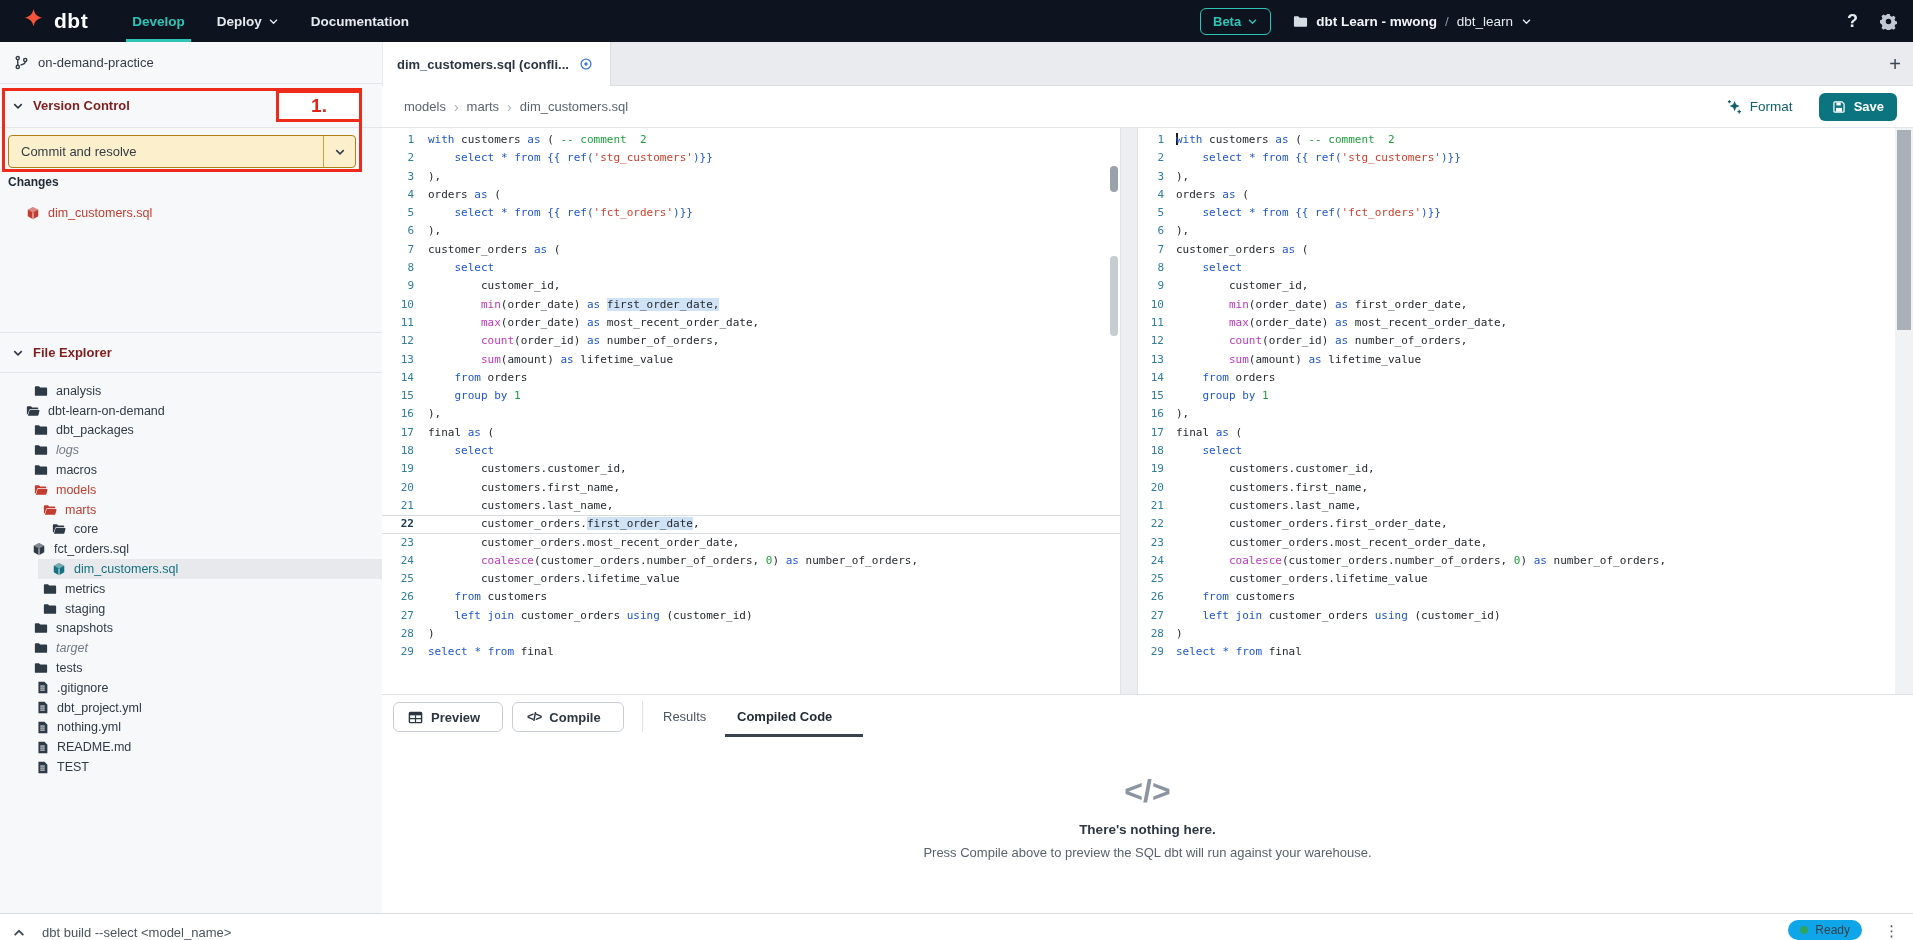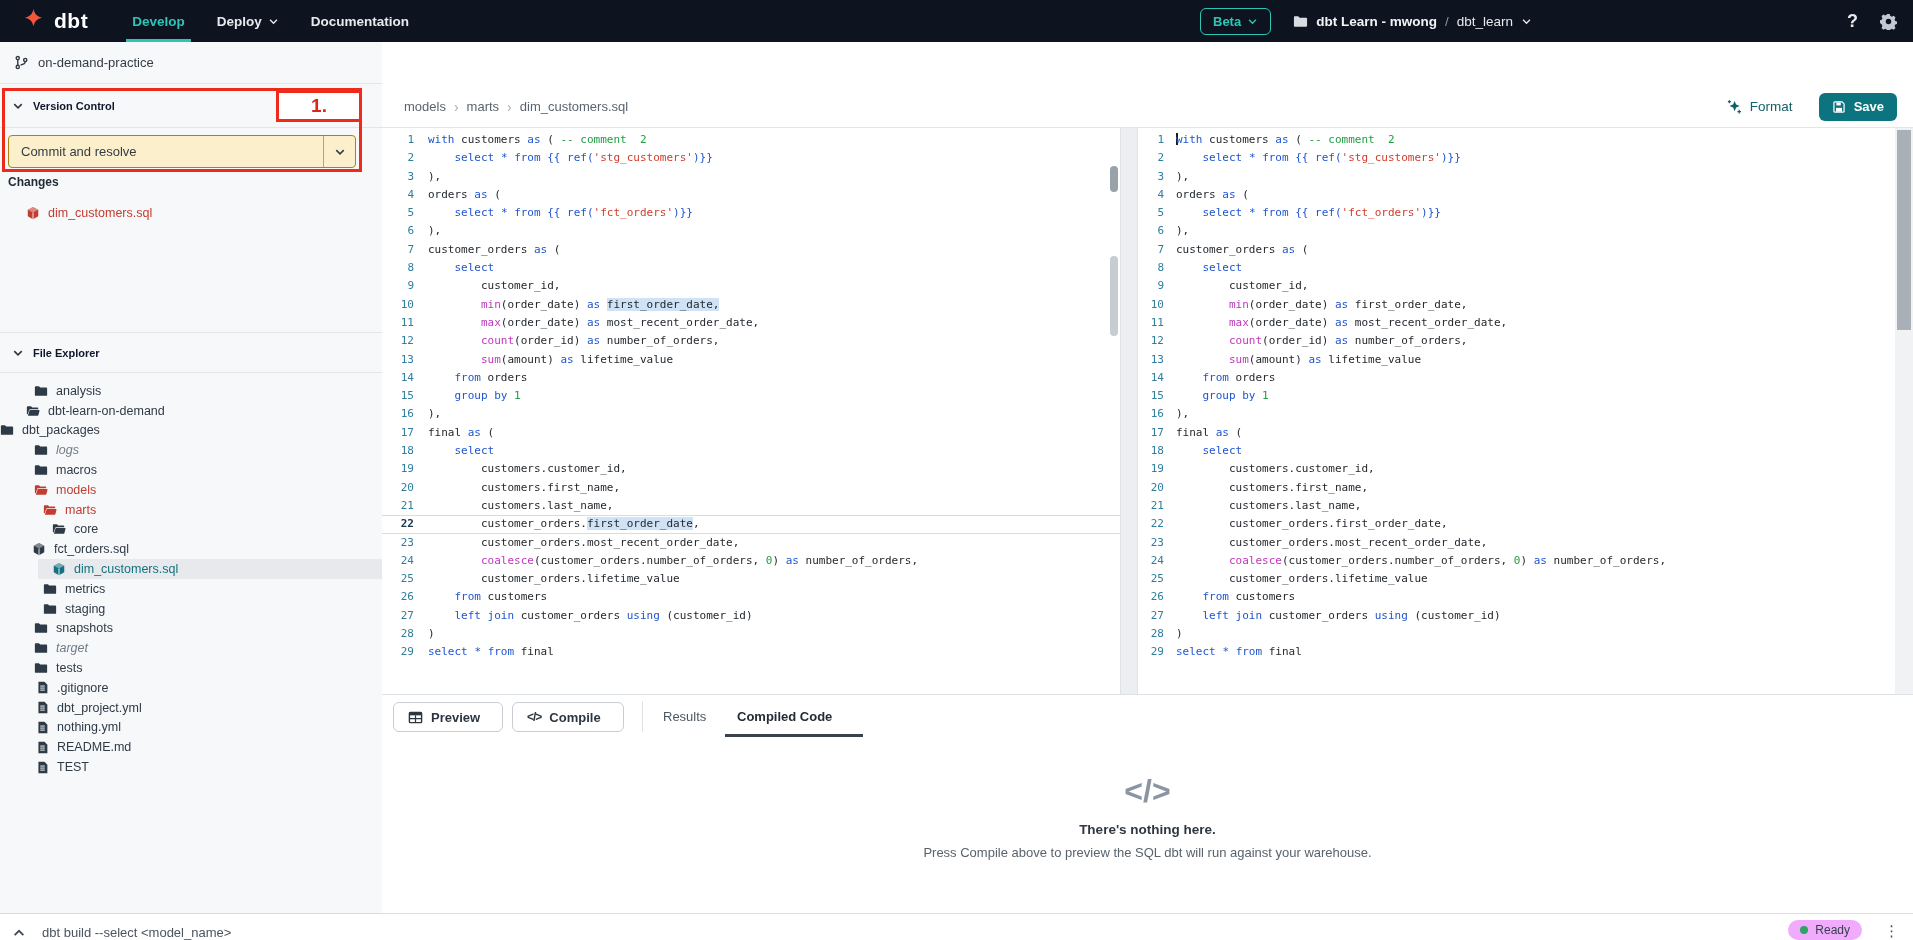--- a/index.html
+++ b/index.html
@@ -28,21 +28,21 @@
   .gear { margin-left:22px; display:flex; }
 
   
   .sidebar { position:absolute; left:0; top:42px; width:440px; height:871px; background:#f7f8fa;
     border-right:4px solid #737373; }
   .sb-header { position:absolute; left:0; top:0; width:100%; height:42px; border-bottom:1px solid #e2e5e9;
     display:flex; align-items:center; padding:0 14px; gap:9px; font-size:13px; color:#333c46; }
   .sb-branch-name { flex:1; }
   .vc-header { position:absolute; left:0; top:42px; width:100%; height:44px; border-bottom:1px solid #e2e5e9;
     display:flex; align-items:center; padding:0 12px; gap:9px; }
-  .section-title { font-size:11px; font-weight:700; color:#0f172a; }
+  .section-title { font-size:13px; font-weight:700; color:#7f1d1d; }
   .commit-btn { position:absolute; left:8px; top:93px; width:348px; height:33px; background:#fcf0cc;
     border:1px solid #ad8116; border-radius:4px; display:flex; align-items:center; font-size:13px; color:#333c46; }
   .commit-label { flex:1; text-align:left; padding-left:12px; }
   .commit-caret { width:32px; align-self:stretch; border-left:1px solid #c9a53e; display:flex;
     align-items:center; justify-content:center; }
   .changes-title { position:absolute; left:8px; top:133px; font-size:12px; font-weight:700; color:#1f2a34; }
   .changes-row { position:absolute; left:0; top:160px; width:100%; height:22px; display:flex;
     align-items:center; padding-left:26px; gap:8px; font-size:12.5px; color:#c23c2f; }
   .row-dot { position:absolute; right:39px; color:#818b95; font-weight:bold; font-size:13px; }
   .row-warn { position:absolute; right:18px; display:flex; }
@@ -129,21 +129,21 @@
   
   .empty { position:absolute; left:0; top:695px; width:100%; height:176px; background:#fff; text-align:center; }
   .empty-icon { margin-top:36px; font-size:32px; font-weight:bold; color:#8a95a1; letter-spacing:0; }
   .empty-title { margin-top:12px; font-size:13.5px; font-weight:700; color:#2d3842; }
   .empty-sub { margin-top:8px; font-size:13px; color:#59636d; }
 
   
   .statusbar { position:absolute; left:0; top:913px; width:1913px; height:27px; background:#fff;
     border-top:1px solid #d9dde1; display:flex; align-items:flex-end; padding:0 10px 0 12px; }
   .sb-cmd { margin-left:16px; font-size:13px; color:#4a545e; }
-  .ready-pill { margin-left:auto; display:flex; align-items:center; gap:7px; background:#f0abfc;
+  .ready-pill { margin-left:auto; display:flex; align-items:center; gap:7px; background:#0ea5e9;
     border-radius:12px; padding:3px 12px; font-size:12px; color:#37414b; }
   .ready-dot { width:8px; height:8px; border-radius:50%; background:#2fa360; }
   .kebab { margin-left:22px; margin-right:4px; font-size:15px; color:#49525b; letter-spacing:0; cursor:pointer; }
   svg { display:block; }
 </style>
 </head>
 <body>
 
 <div class="app">
 
@@ -286,21 +286,21 @@
         </div>
         <div class="tree-row" style="padding-left: 26px;">
           <span class="tree-icon">
             <svg width="14" height="14" viewBox="0 0 16 16">
               <path d="M1 3.5c0-.5.4-1 1-1h3.6l1.5 1.6H13c.6 0 1 .4 1 1v1H4.6c-.5 0-.9.3-1 .8L1.9 12 1 11.5z" fill="currentColor"></path>
               <path d="M4.9 6.9h9.6c.6 0 1.1.6.9 1.2l-1.2 4.4c-.1.4-.5.8-1 .8H2.2l1.7-5.6c.1-.5.5-.8 1-.8z" fill="currentColor"></path>
             </svg>
           </span>
           <span class="tree-label">dbt-learn-on-demand</span>
         </div>
-        <div class="tree-row" style="">
+        <div class="tree-row" style="padding-left: 34px;">
           <span class="tree-icon">
             <svg width="14" height="14" viewBox="0 0 16 16">
               <path d="M1 3.5c0-.5.4-1 1-1h3.6l1.5 1.6H14c.6 0 1 .4 1 1v7.4c0 .6-.4 1-1 1H2c-.6 0-1-.4-1-1z" fill="currentColor"></path>
             </svg>
           </span>
           <span class="tree-label">dbt_packages</span>
         </div>
         <div class="tree-row italic" style="padding-left: 34px;">
           <span class="tree-icon">
             <svg width="14" height="14" viewBox="0 0 16 16">
@@ -459,20 +459,32 @@
           </span>
           <span class="tree-label">TEST</span>
         </div>
       </div>
 
     <div class="ann-box"></div>
     <div class="ann-label">1.</div>
   </aside>
 
   <main class="main">
+    <div class="tabbar">
+      <div class="tab">
+        <span class="tab-title">dim_customers.sql (confli...</span>
+        <span>
+          <svg width="14" height="14" viewBox="0 0 16 16">
+              <circle cx="8" cy="8" r="5.6" fill="none" stroke="#3a7cd8" stroke-width="1.5"></circle>
+              <circle cx="8" cy="8" r="2" fill="#3a7cd8"></circle>
+            </svg>
+        </span>
+      </div>
+      <span class="tab-add">+</span>
+    </div>
 
     <div class="toolbar">
       <div class="crumb">
         <span>models</span>
         <span class="crumb-sep">›</span>
         <span>marts</span>
         <span class="crumb-sep">›</span>
         <span>dim_customers.sql</span>
       </div>
       <div class="tb-right">

